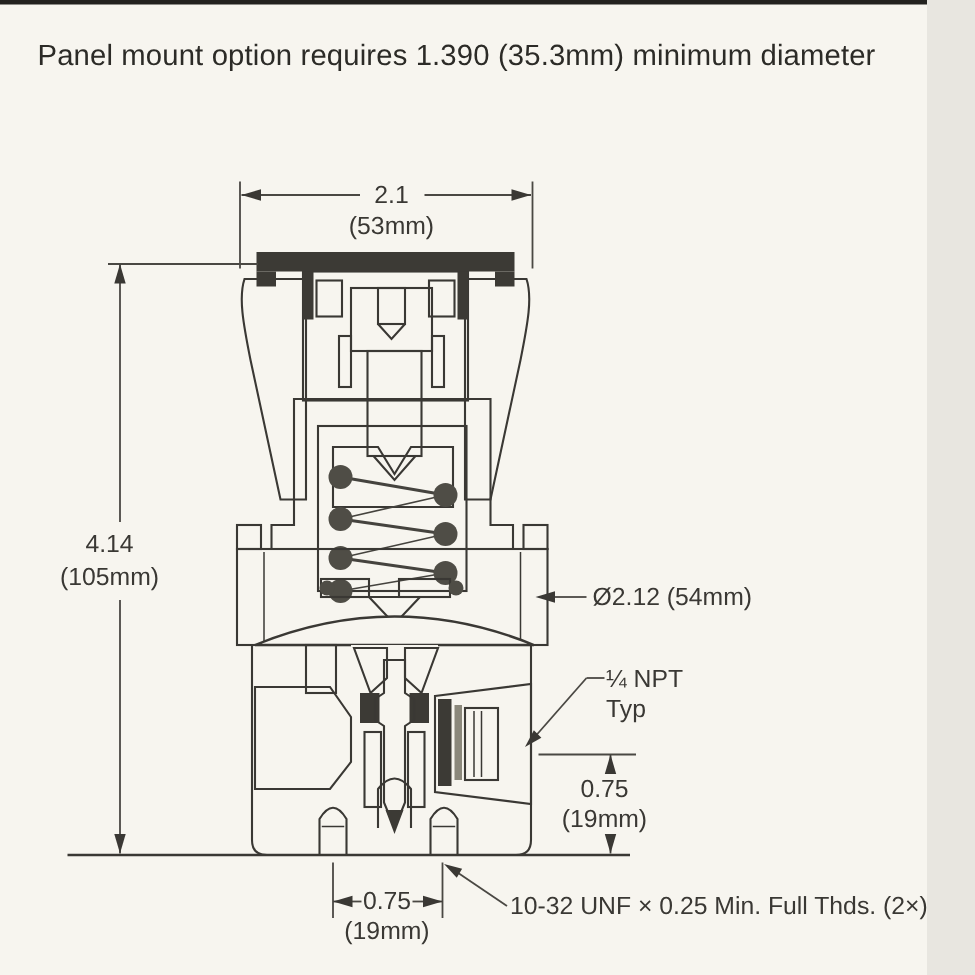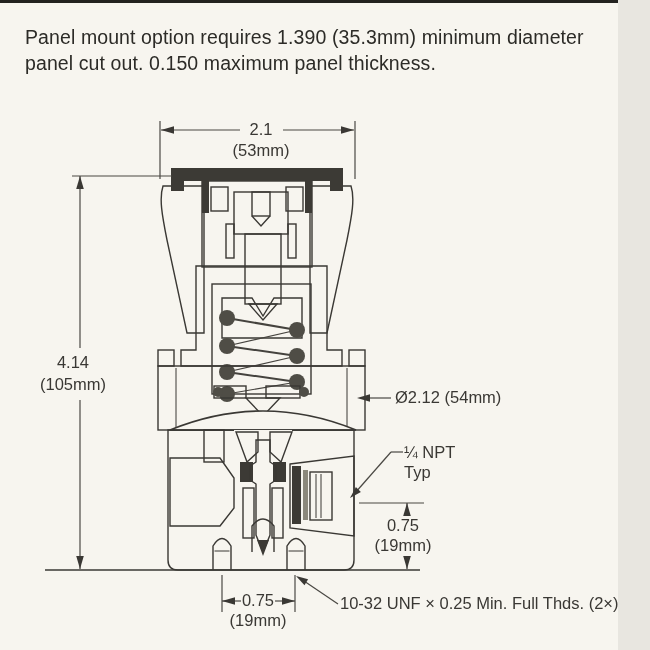--- a/index.html
+++ b/index.html
@@ -12,21 +12,20 @@
   .ln{stroke:#4a4843;stroke-width:1.2;fill:none;}
   .out{stroke:#3a3834;stroke-width:1.4;fill:none;}
   .ah{fill:#3a3834;stroke:none;}
 </style>
 </head>
 <body>
 
 <div class="stage">
 
   <div class="note-line n1">Panel mount option requires 1.390 (35.3mm) minimum diameter</div>
-  <div class="note-line n2">panel cut out. 0.150 maximum panel thickness.</div>
 
   <svg width="650" height="650" viewBox="0 0 650 650">
     <defs>
       <pattern id="hA" width="6.5" height="6.5" patternUnits="userSpaceOnUse" patternTransform="rotate(45)">
         <rect width="6.5" height="6.5" fill="#f7f5ef"></rect>
         <line x1="1" y1="0" x2="1" y2="6.5" stroke="#4a4843" stroke-width="1.2"></line>
       </pattern>
       <pattern id="hB" width="5.5" height="5.5" patternUnits="userSpaceOnUse" patternTransform="rotate(-45)">
         <rect width="5.5" height="5.5" fill="#f7f5ef"></rect>
         <line x1="1" y1="0" x2="1" y2="5.5" stroke="#4a4843" stroke-width="1.1"></line>

